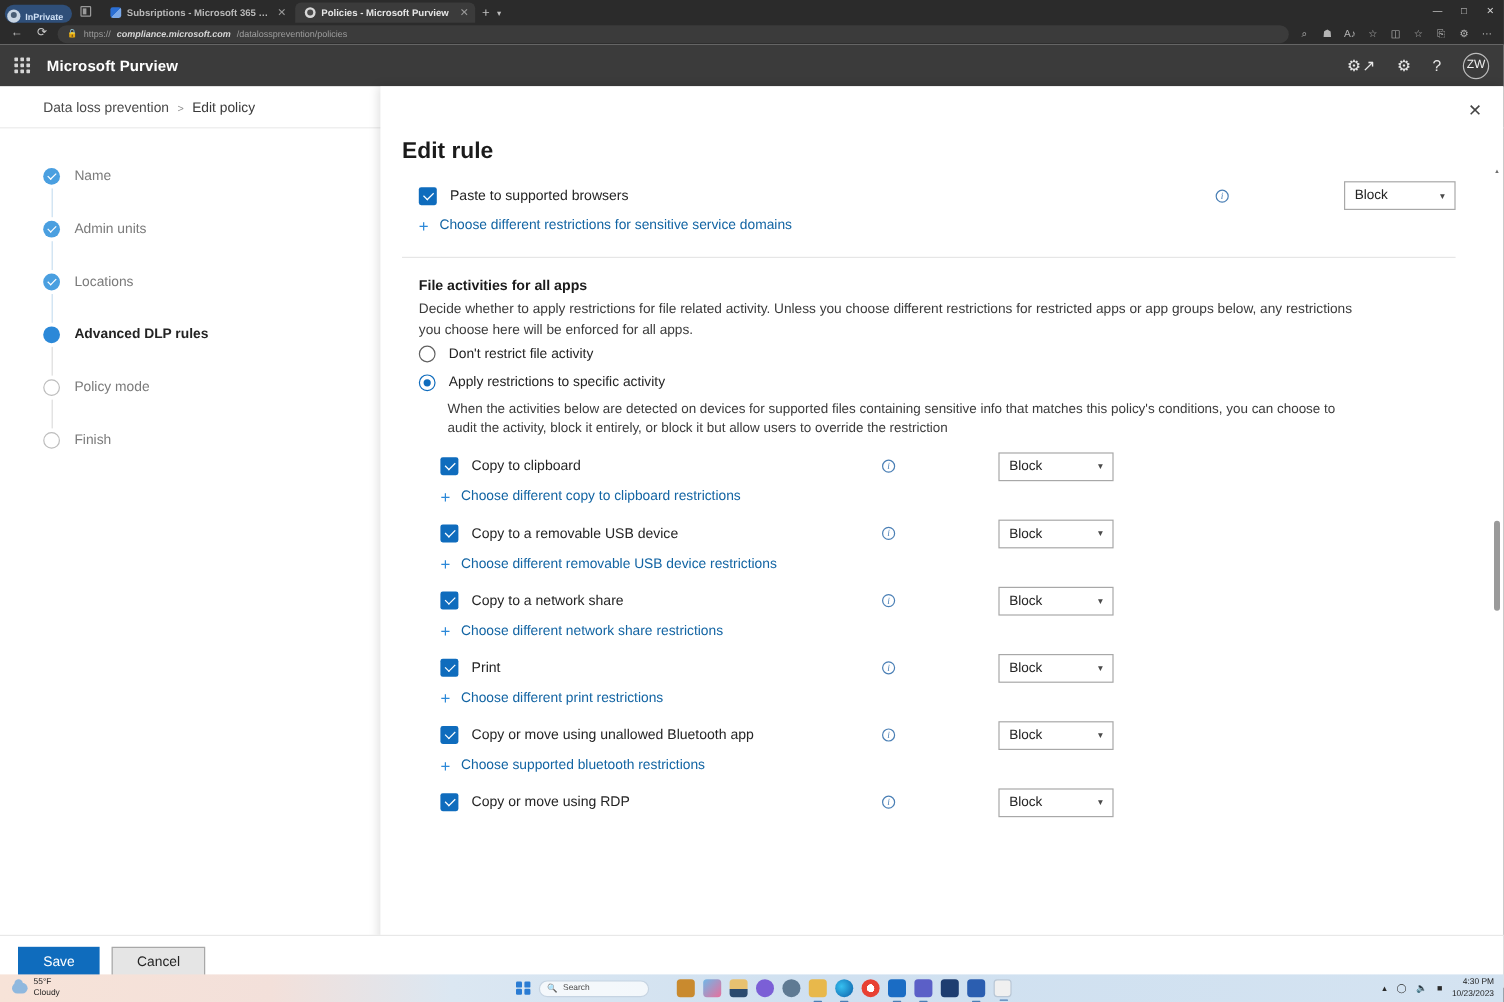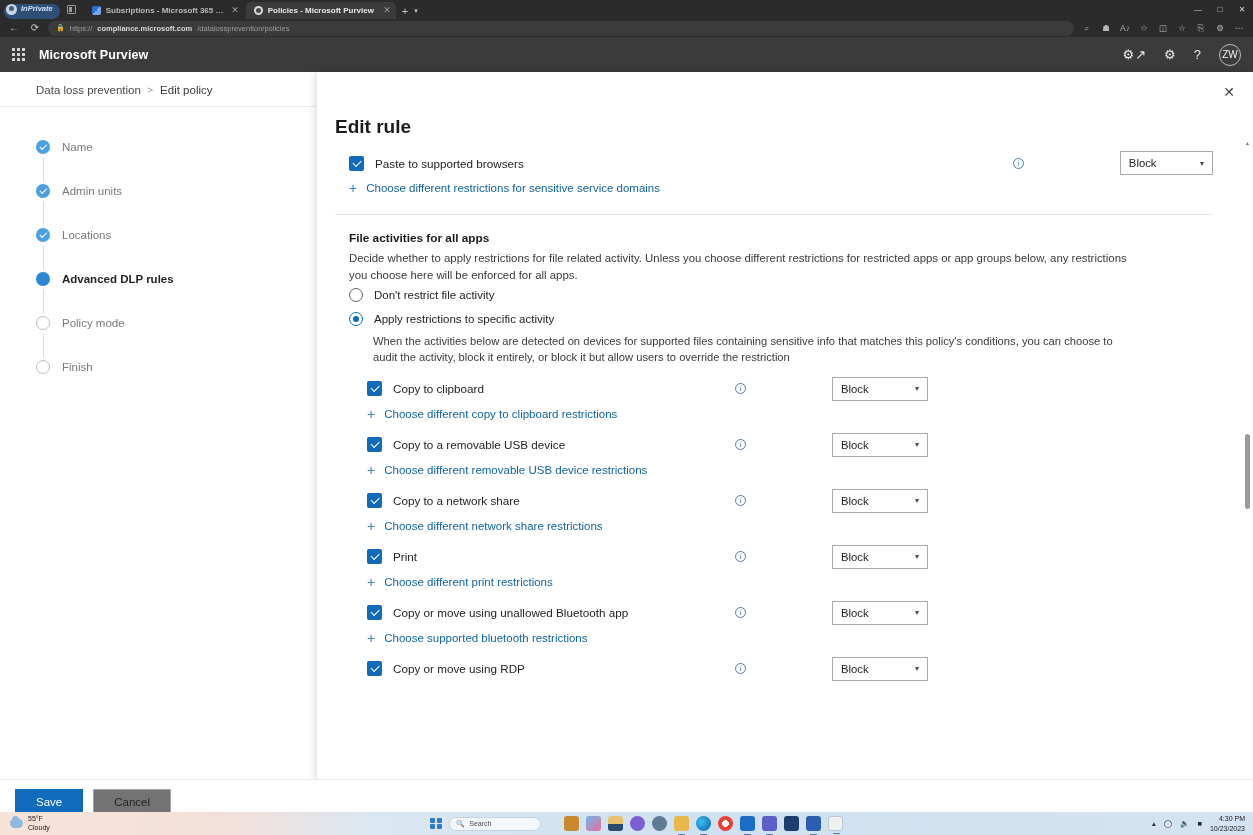--- a/index.html
+++ b/index.html
@@ -6,23 +6,23 @@
   html, body {
     width: 1253px; height: 835px;
     font-family: "Liberation Sans", sans-serif;
     background: #1f1f1f; overflow: hidden;
   }
 
   
   .browser-chrome { background: #2b2b2b; width: 100%; height: 37px; position: relative; }
   .tabstrip { height: 19px; display: flex; align-items: flex-end; padding-left: 4px; gap: 2px; }
   .inprivate-pill {
-    display: flex; align-items: flex-start; gap: 4px;
+    display: flex; align-items: flex-end; gap: 4px;
     background: #2f4f79; border-radius: 9px; height: 15px;
-    padding: 0 7px 0 2px; margin-bottom: 0; font-style: italic;
+    padding: 0 7px 0 2px; margin-bottom: 0;
   }
   .inprivate-pill .ip-dot {
     width: 11px; height: 11px; border-radius: 50%;
     background: #c9d6e4; display: inline-block;
     position: relative; flex: none;
   }
   .inprivate-pill .ip-dot::after {
     content: ""; position: absolute; left: 3px; top: 2px;
     width: 5px; height: 5px; border-radius: 50%; background: #4a5e75;
   }
@@ -53,21 +53,21 @@
     color: #d4d4d4; font-size: 8px; }
 
   .urlbar-row { display: flex; align-items: center; height: 18px; padding: 0 6px; gap: 5px; }
   .nav-ico { color: #c6c6c6; font-size: 10px; width: 16px; text-align: center; line-height: 1;}
   .urlbox {
     flex: 1; height: 15px; background: #3b3b3b; border-radius: 8px;
     display: flex; align-items: center; gap: 5px; padding: 0 8px;
     font-size: 7.5px; color: #9e9e9e;
   }
   .urlbox .lock { font-size: 7px; color: #b0b0b0; }
-  .urlbox .url-strong { color: #d8d8d8; font-weight: bold; }
+  .urlbox .url-strong { color: #d8d8d8; font-weight: bold; font-style: italic; }
   .tb-icons { display: flex; align-items: center; gap: 3px; }
   .tb-icons span { width: 16px; text-align: center; color: #b5b5b5; font-size: 8.5px; line-height: 1;}
 
   
   .app { position: relative; width: 1253px; height: 786px; background: #ffffff; }
   .app-header {
     height: 35px; background: #3b3b3b; display: flex; align-items: center;
     padding: 0 12px; gap: 14px; color: #fff;
   }
   .waffle { display: grid; grid-template-columns: repeat(3, 3px); grid-gap: 2px; }
@@ -185,21 +185,21 @@
   .row-gap { height: 6px; }
 
   .panel-footer {
     height: 44px; border-top: 1px solid #e8e8e8; background: #fff;
     display: flex; align-items: center; gap: 10px; padding-left: 15px;
     position: absolute; bottom: 0; left: -317px; width: 1253px;
   }
   .btn { height: 25px; padding: 0 20px; font-size: 11.5px; border: 1px solid transparent;
     display: flex; align-items: center; justify-content: center; cursor: pointer; }
   .btn-primary { background: #0f6cbd; color: #fff; }
-  .btn-secondary { background: #737373; color: #242424; border-color: #a8a8a8; }
+  .btn-secondary { background: #e5e5e5; color: #242424; border-color: #a8a8a8; }
 
   
   .taskbar {
     position: absolute; bottom: 0; left: 0; width: 1253px; height: 23px;
     background: linear-gradient(90deg,#f7e3d8 0%,#f3e0da 18%,#dbe7f2 30%,#cfe0f0 55%,#d4e3f1 100%);
     display: flex; align-items: center; font-size: 7px; color: #1b1b1b;
   }
   .tb-weather { display: flex; align-items: center; gap: 5px; padding-left: 10px; width: 430px; }
   .tb-weather .cloud {
     width: 13px; height: 9px; background: #8fb8de; border-radius: 6px; position: relative; flex: none;

